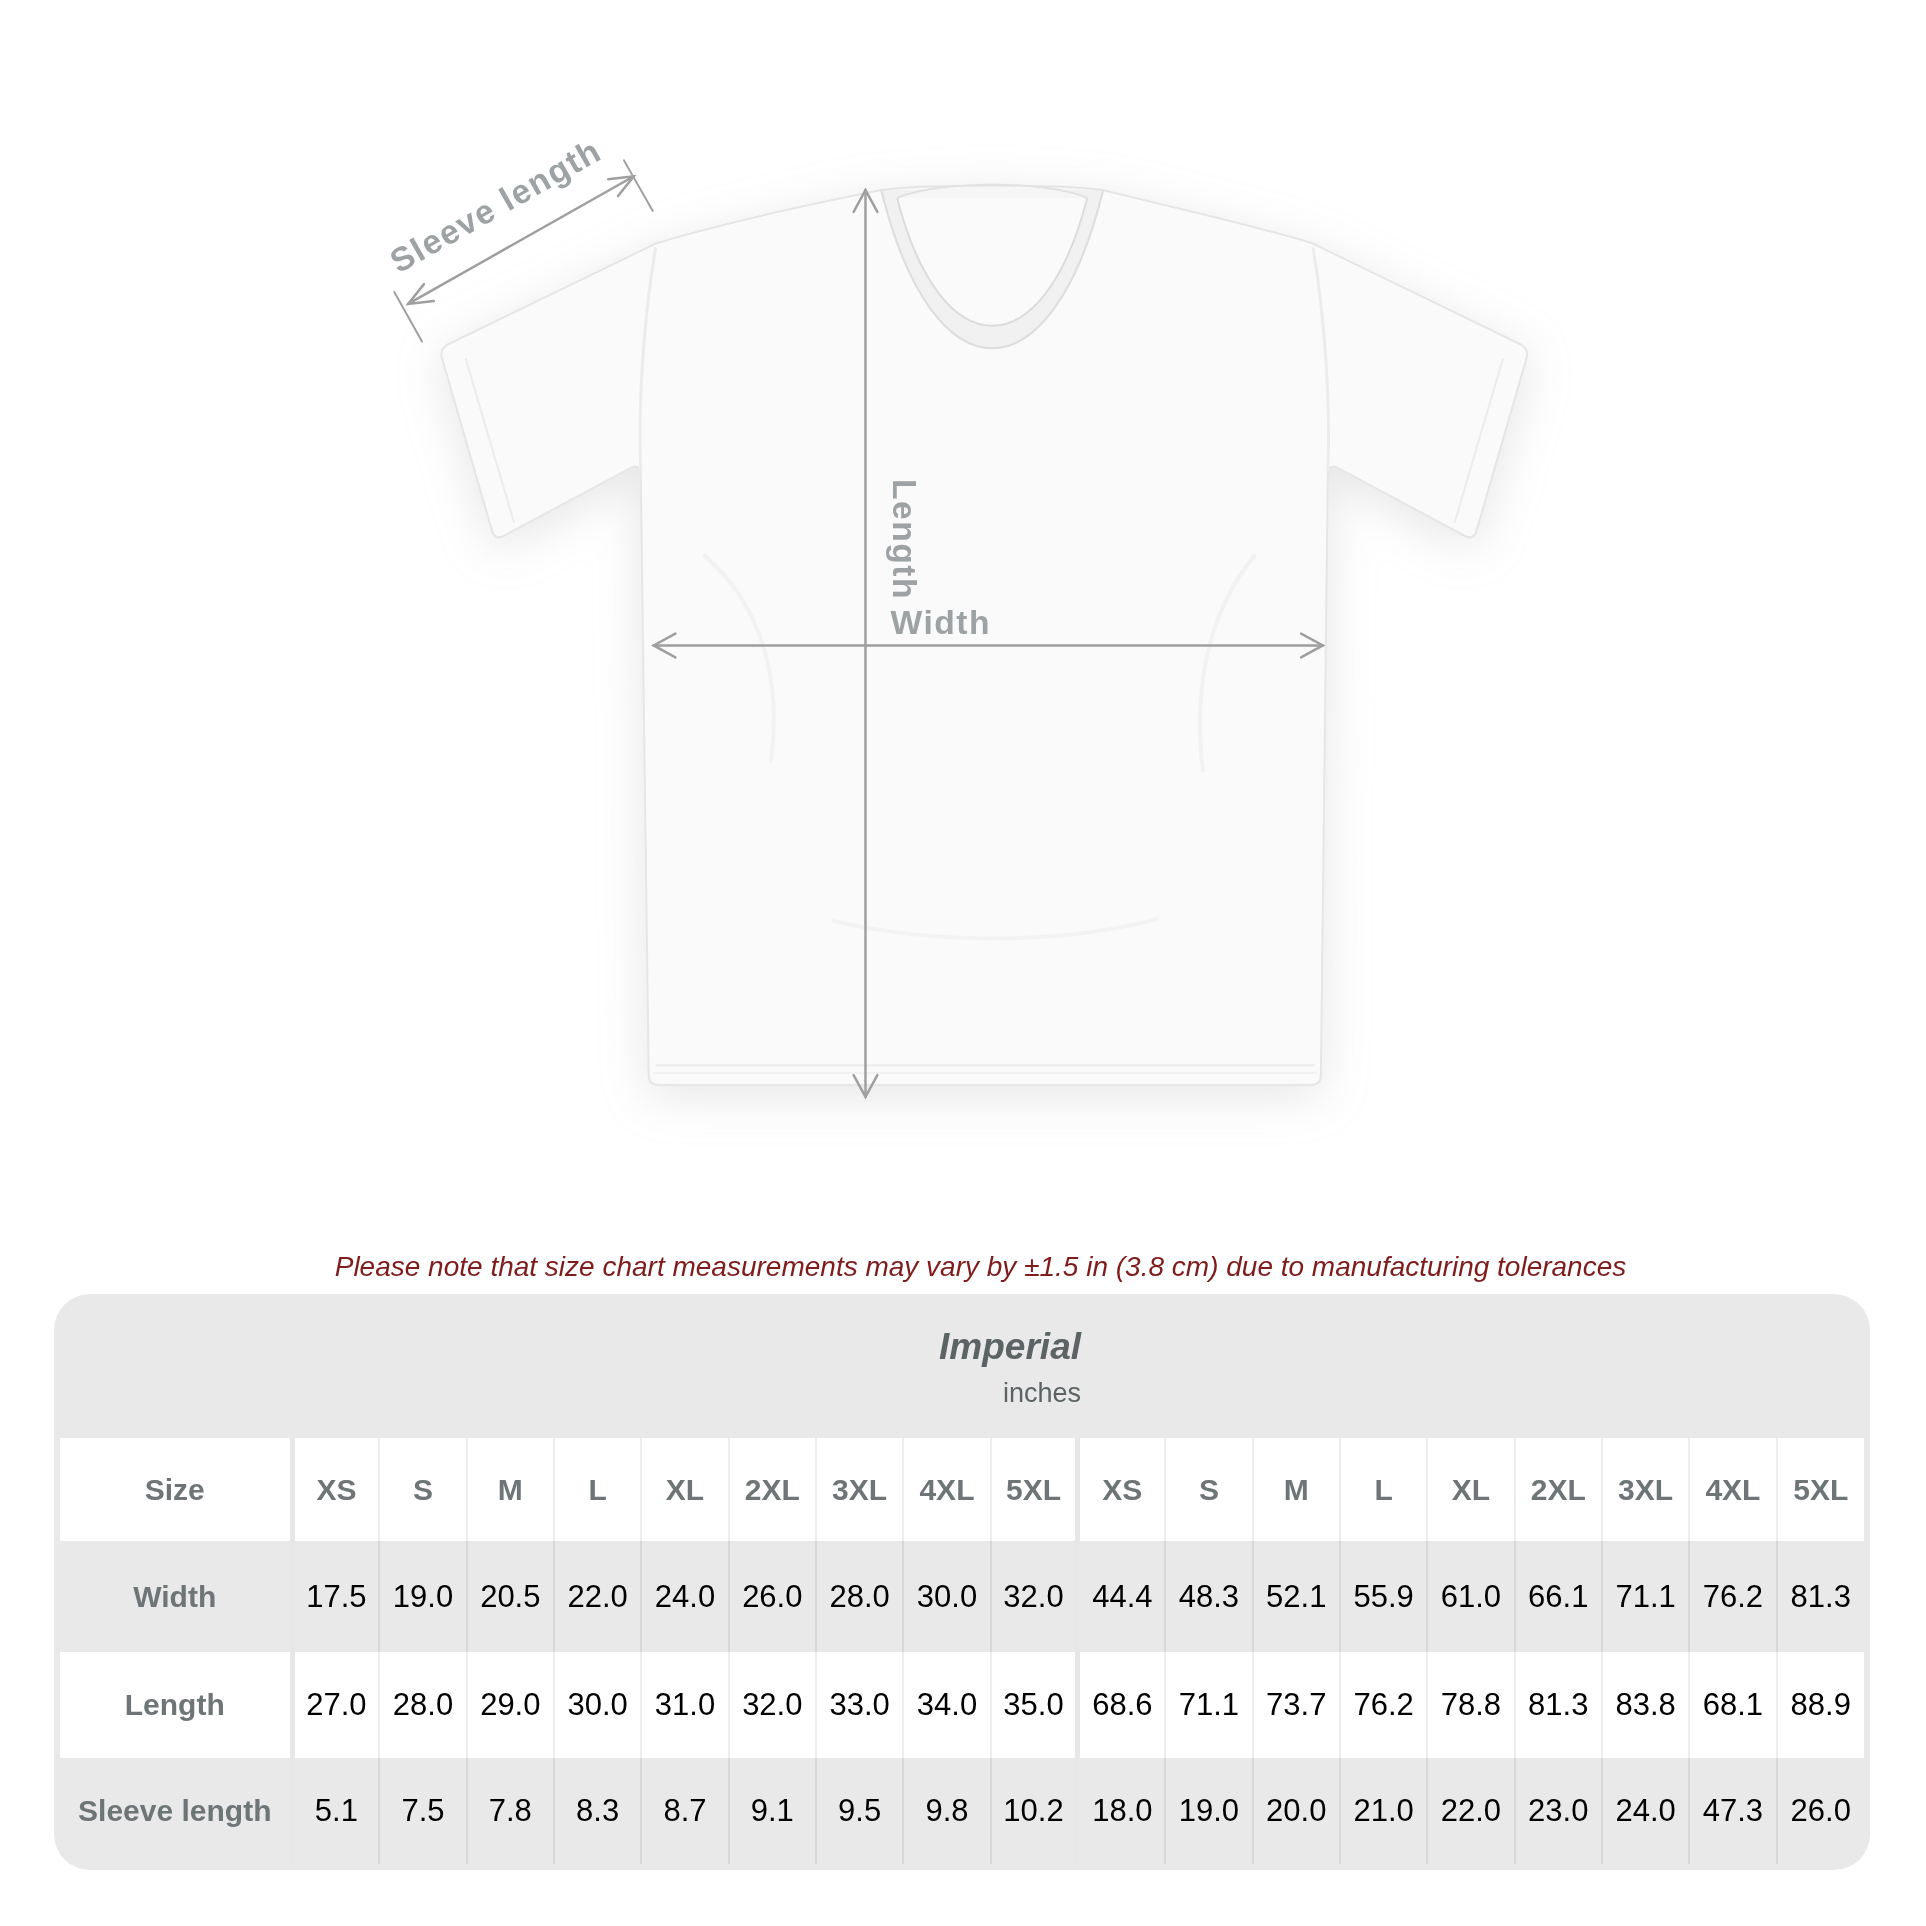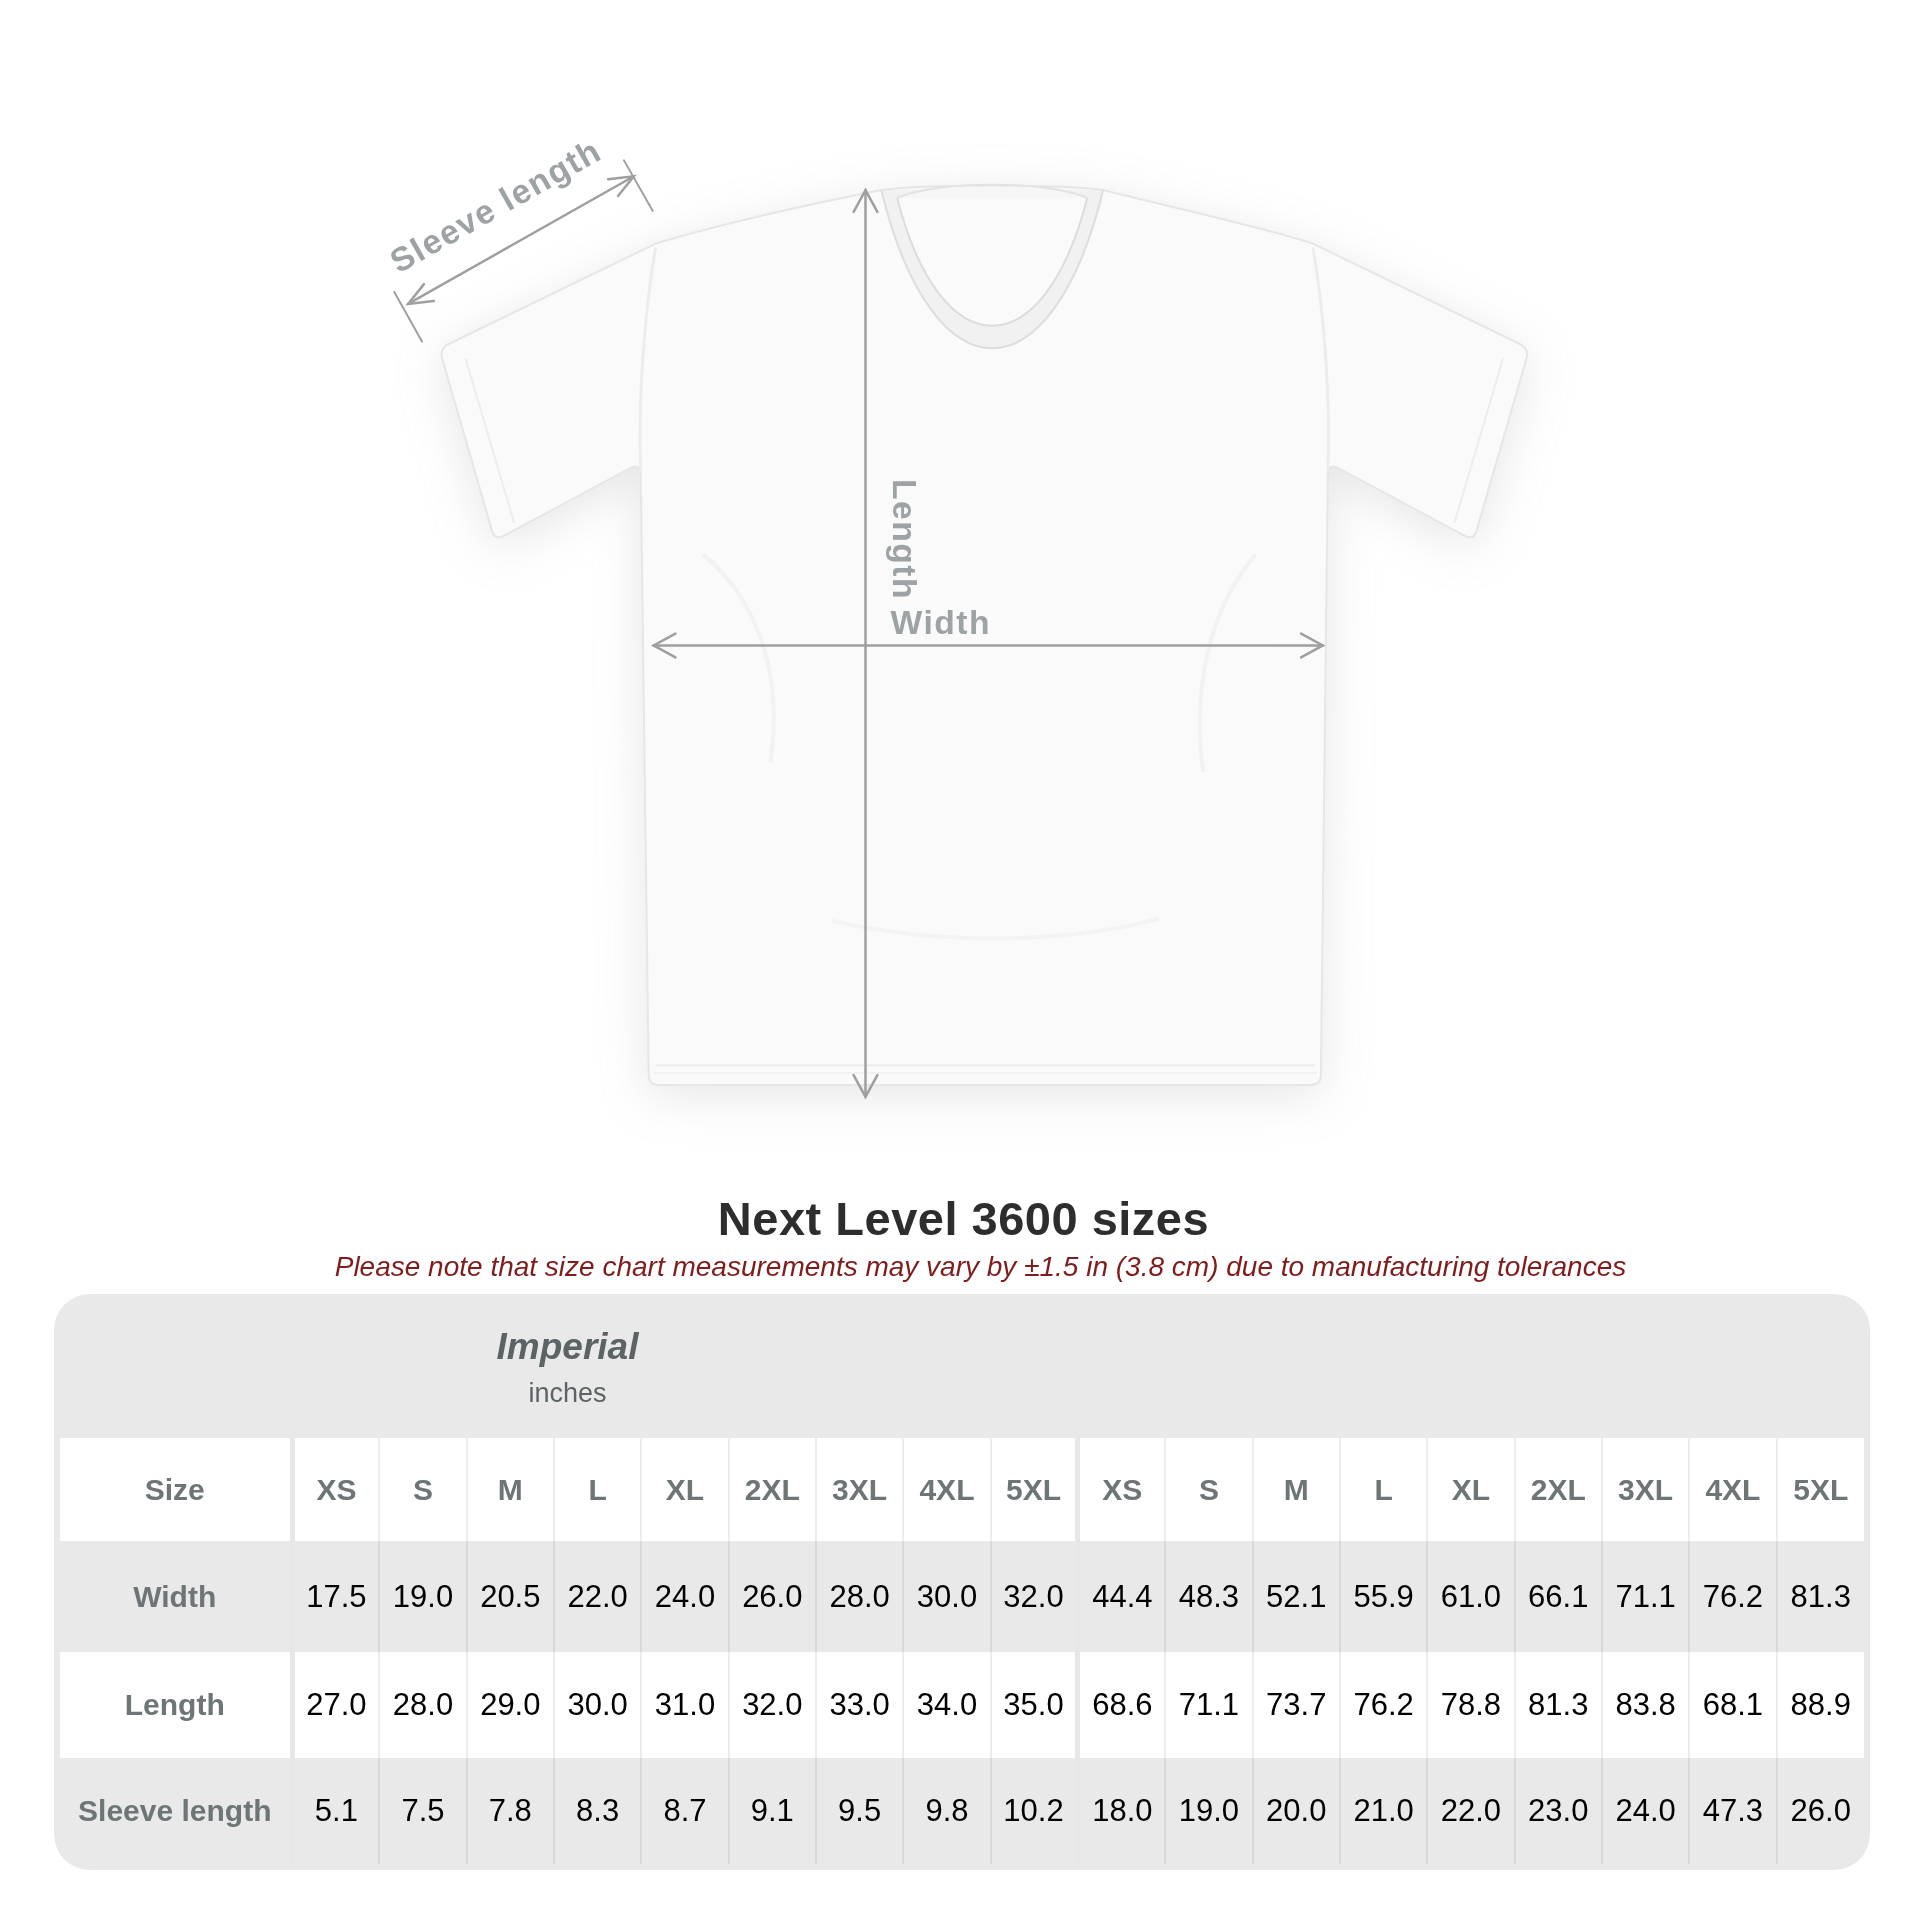--- a/index.html
+++ b/index.html
@@ -16,21 +16,21 @@
   
   .title { position:absolute; top:1191px; left:0; width:100%; text-align:center;
            font-size:47px; font-weight:bold; color:#2d2d2d; letter-spacing:0.5px; }
   .subtitle { position:absolute; top:1251px; left:17px; width:100%; text-align:center;
               font-size:28px; font-style:italic; color:#7f1d1d; }
 
   
   .card { position:absolute; top:1294px; left:54px; width:1816px; height:576px;
           background:#e9e9e9; border-radius:36px; overflow:hidden; }
   .units { display:flex; height:144px; padding-top:32px; }
-  .unit-block { text-align:center; }
+  .unit-block { text-align:right; }
   .unit-imperial { width:1027px; }
   .unit-metric { flex:1; }
   .unit-name { font-size:37px; font-weight:bold; font-style:italic; color:#5b6365; }
   .unit-sub  { font-size:27px; color:#5b6365; margin-top:10px; }
 
   table.size-table { width:1804px; margin:0 6px; border-collapse:collapse; table-layout:fixed; }
   .size-table th, .size-table td { text-align:center; vertical-align:middle;
       border-left:2px solid rgba(0,0,0,0.07); }
   .size-table .label-col { width:232px; border-left:none; }
   .size-table .sep { border-left:5px solid #e7e7e7; }
@@ -103,21 +103,20 @@
     <text class="dim-label" x="902" y="545" text-anchor="middle" transform="rotate(90 902 545)">Length</text>
 
     <g stroke="#9f9f9f" stroke-width="2.5" fill="none" stroke-linecap="round">
       <path d="M 660 652 L 1336 652"></path>
       <path d="M 682 640 L 660 652 L 682 664"></path>
       <path d="M 1314 640 L 1336 652 L 1314 664"></path>
     </g>
     <text class="dim-label" x="950" y="640" text-anchor="middle">Width</text>
   </svg>
 
-  <div class="title">Next Level 3600 sizes</div>
   <div class="subtitle">Please note that size chart measurements may vary by ±1.5 in (3.8 cm) due to manufacturing tolerances</div>
 
   <div class="card">
 
     <div class="units">
       <div class="unit-block unit-imperial">
         <div class="unit-name">Imperial</div>
         <div class="unit-sub">inches</div>
       </div>
     </div>

